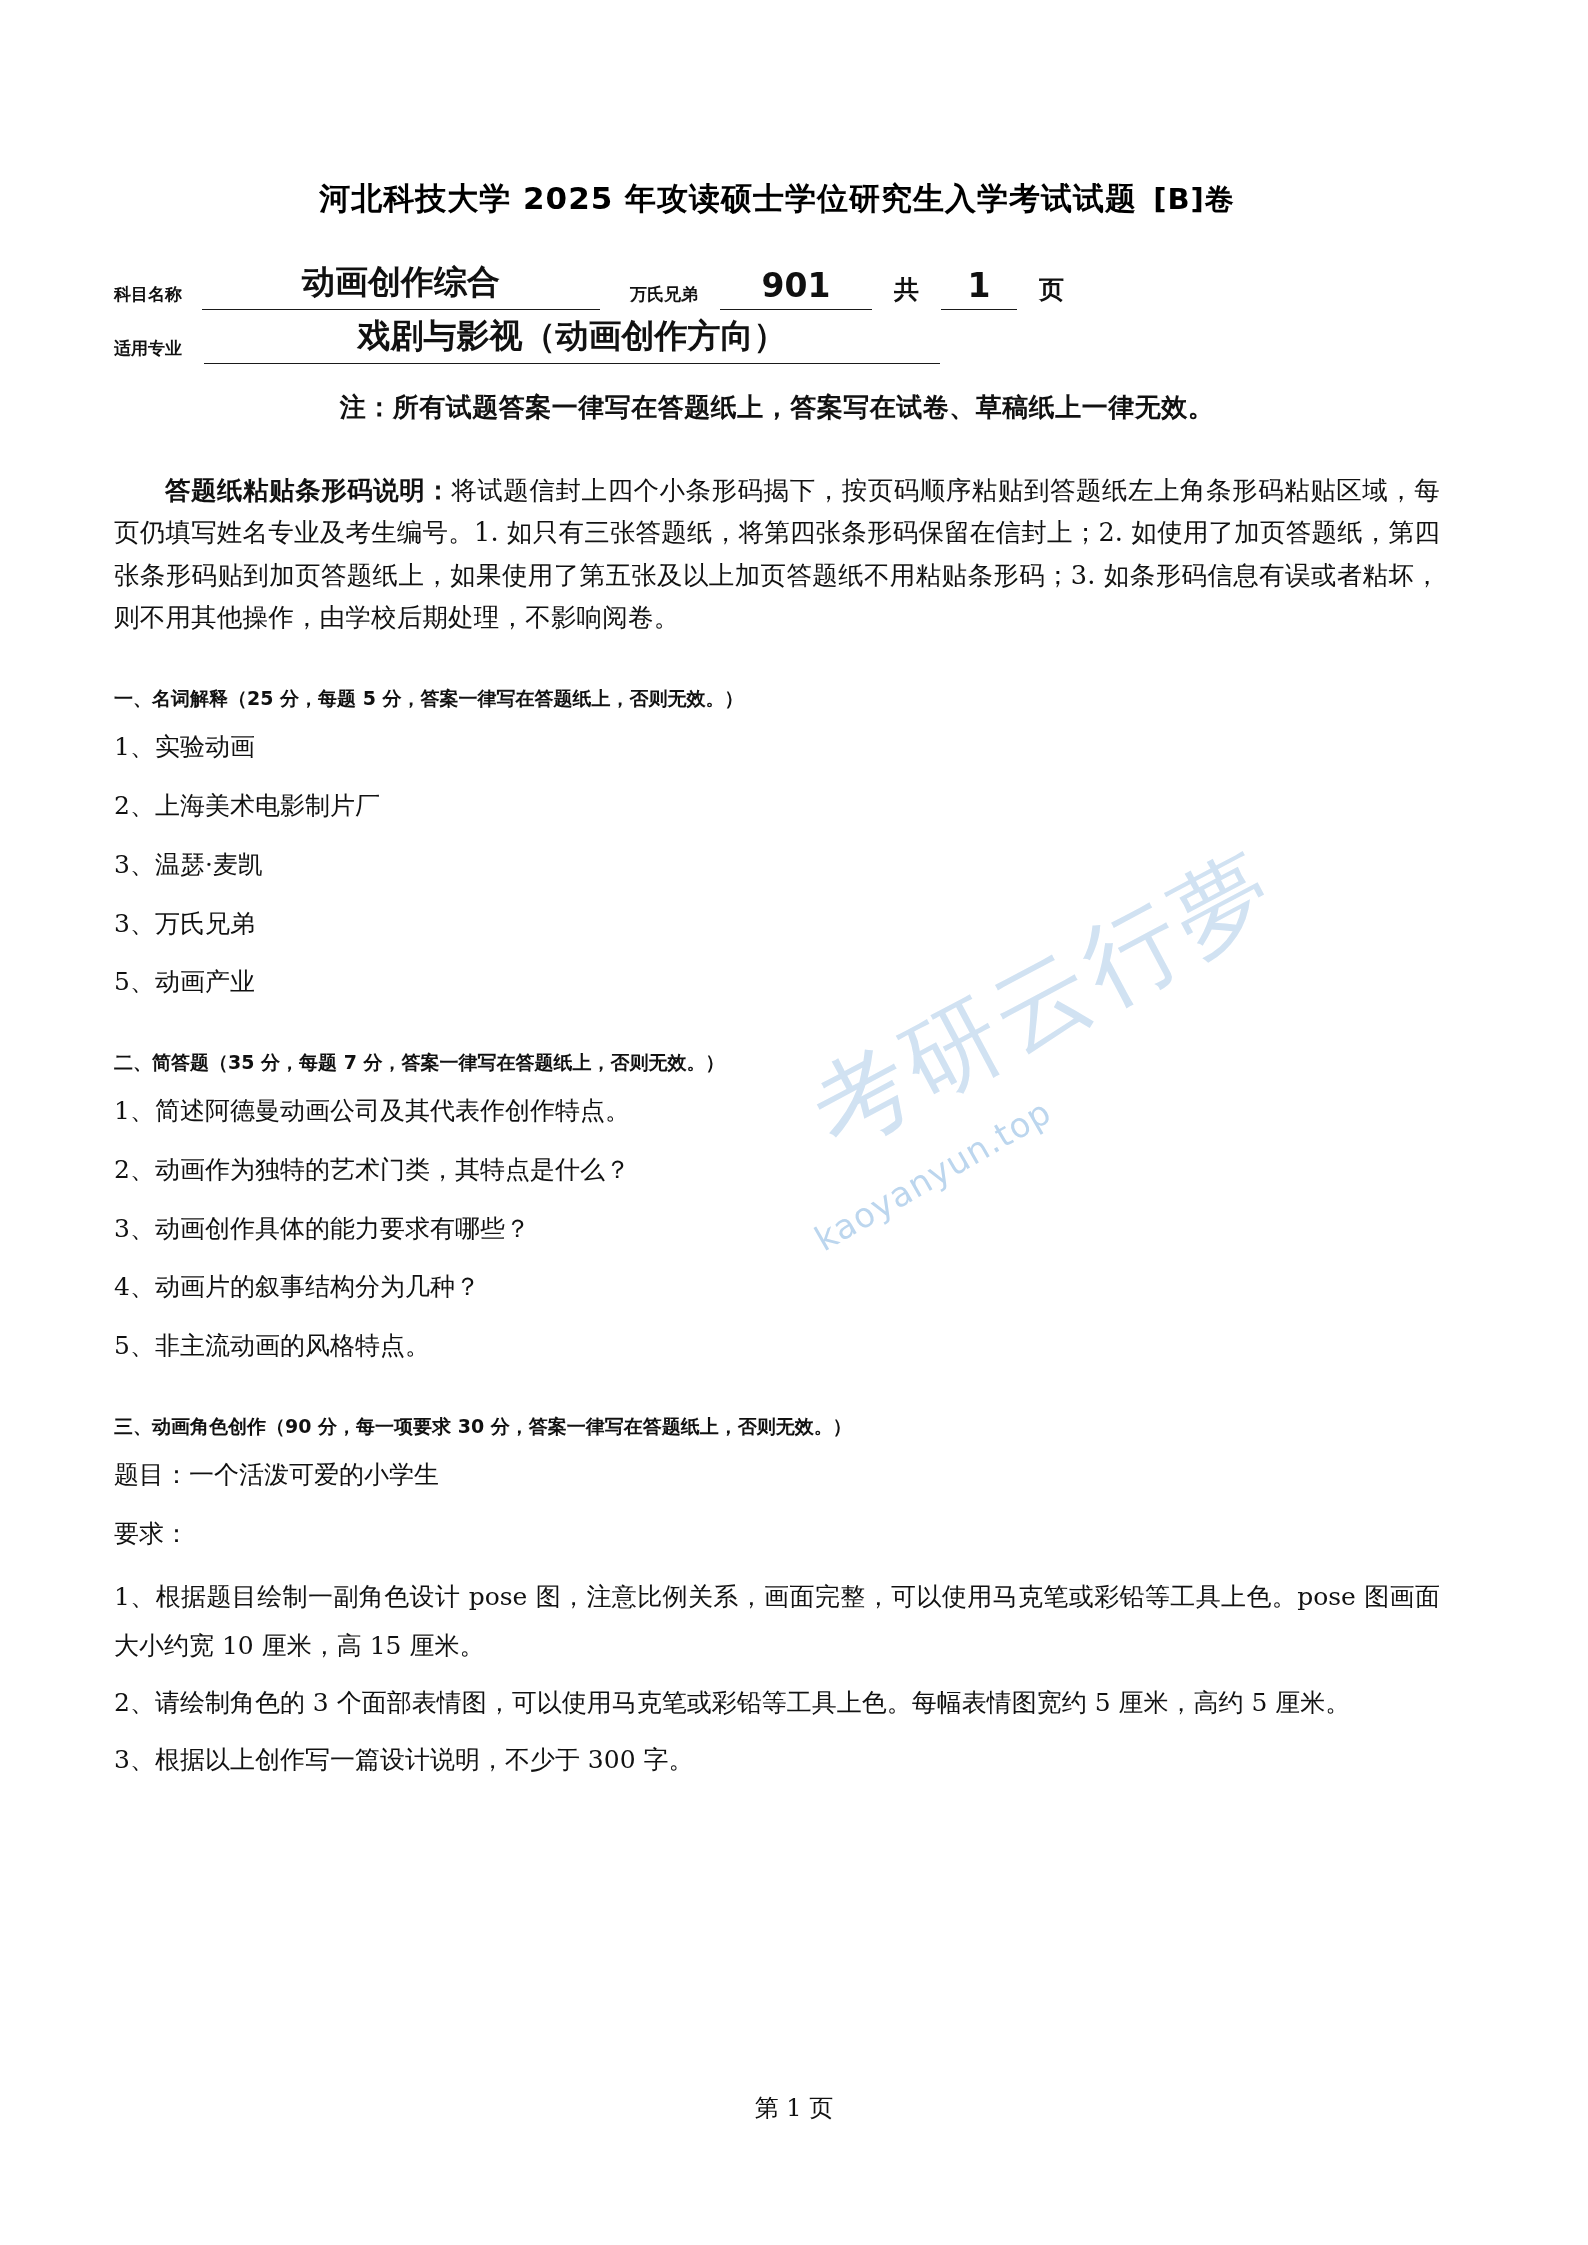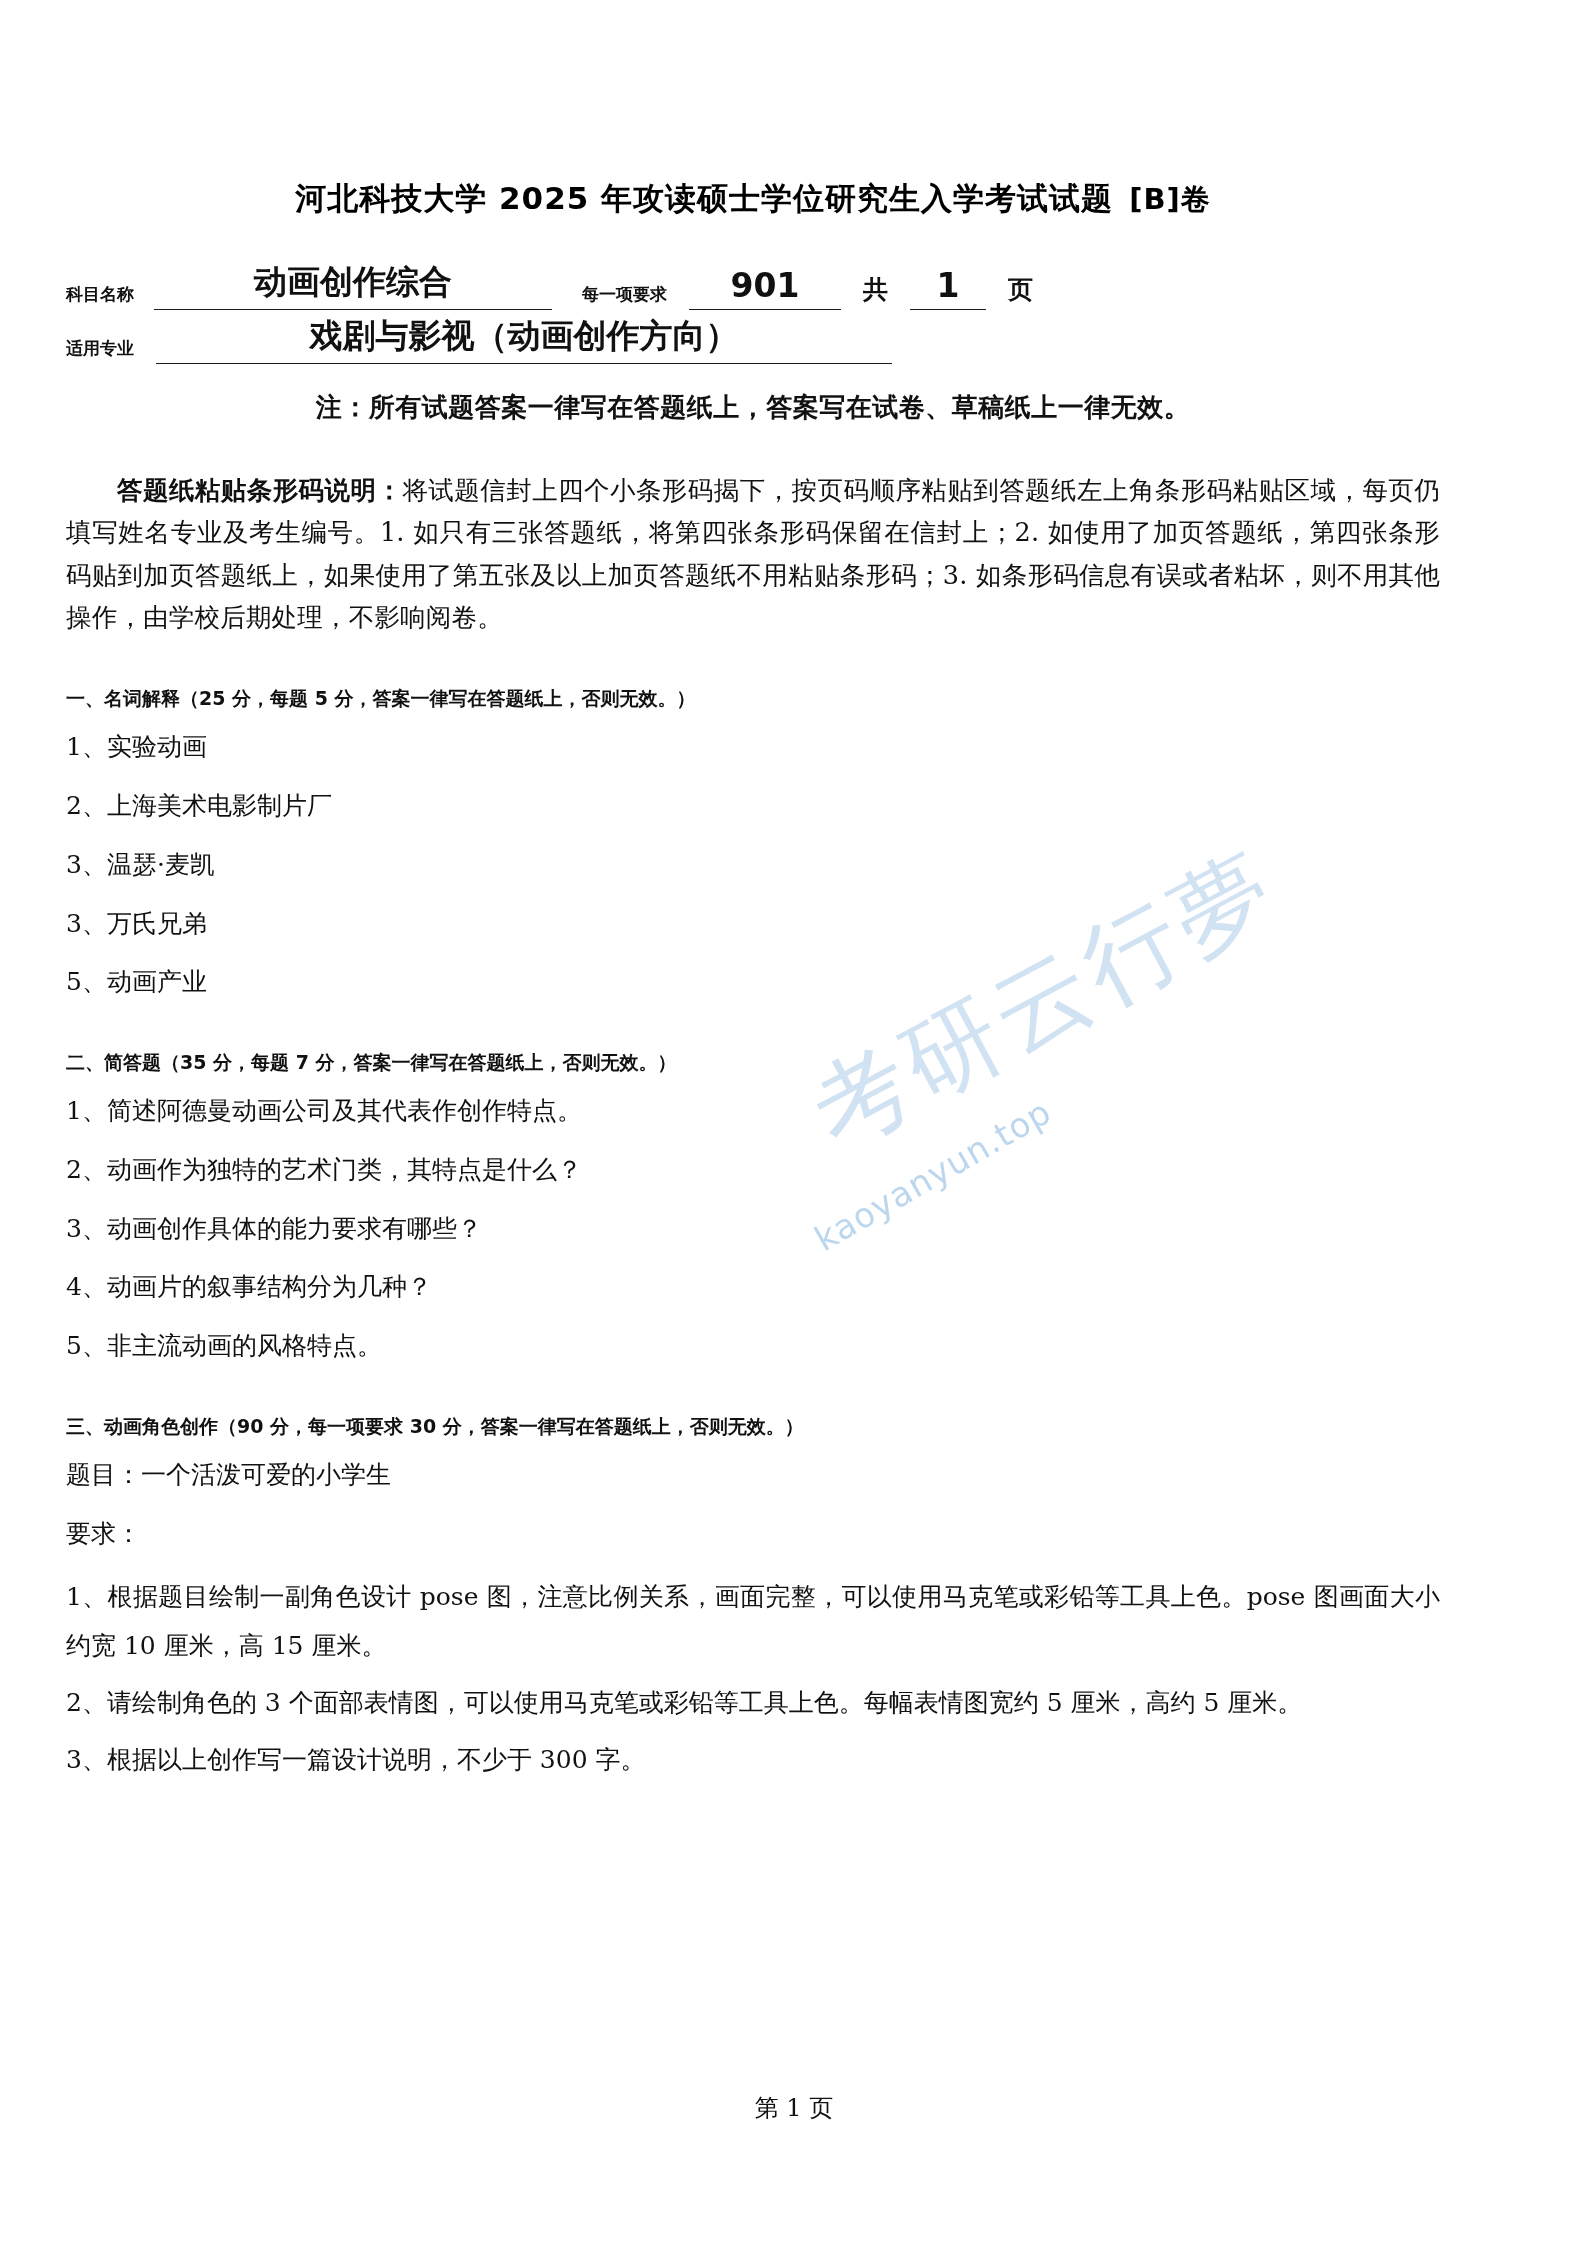--- a/index.html
+++ b/index.html
@@ -56,20 +56,21 @@
     transform: rotate(-30deg);
     letter-spacing: 1px;
     white-space: nowrap;
   }
 
   
   .content {
     position: relative;
     z-index: 2;
     padding: 0 148px 0 66px;
+    margin-left: 48px;
   }
 
   
   .doc-title {
     text-align: center;
     font-family: "DejaVu Sans", "Liberation Sans", sans-serif;
     font-weight: bold;
     font-size: 31px;
     letter-spacing: 1px;
     margin-top: 178px;
@@ -203,21 +204,21 @@
     <div class="doc-title">
       <span>河北科技大学 2025 年攻读硕士学位研究生入学考试试题</span><span class="vol">[B]卷</span>
     </div>
 
     <div class="hdr-rows">
 
       <div class="hdr-row">
         <span class="hdr-label">科目名称</span>
         <span class="ul-field sans" id="f-subject">动画创作综合</span>
         <span class="gap-md"></span>
-        <span class="hdr-label">每一项要求</span>
+        <span class="hdr-label">万氏兄弟</span>
         <span class="ul-field sans" id="f-code">901</span>
         <span class="gap-sm"></span>
         <span class="hdr-plain">共</span>
         <span class="ul-field sans" id="f-pages">1</span>
         <span class="gap-sm"></span>
         <span class="hdr-plain">页</span>
       </div>
 
       <div class="hdr-row">
         <span class="hdr-label">适用专业</span>

